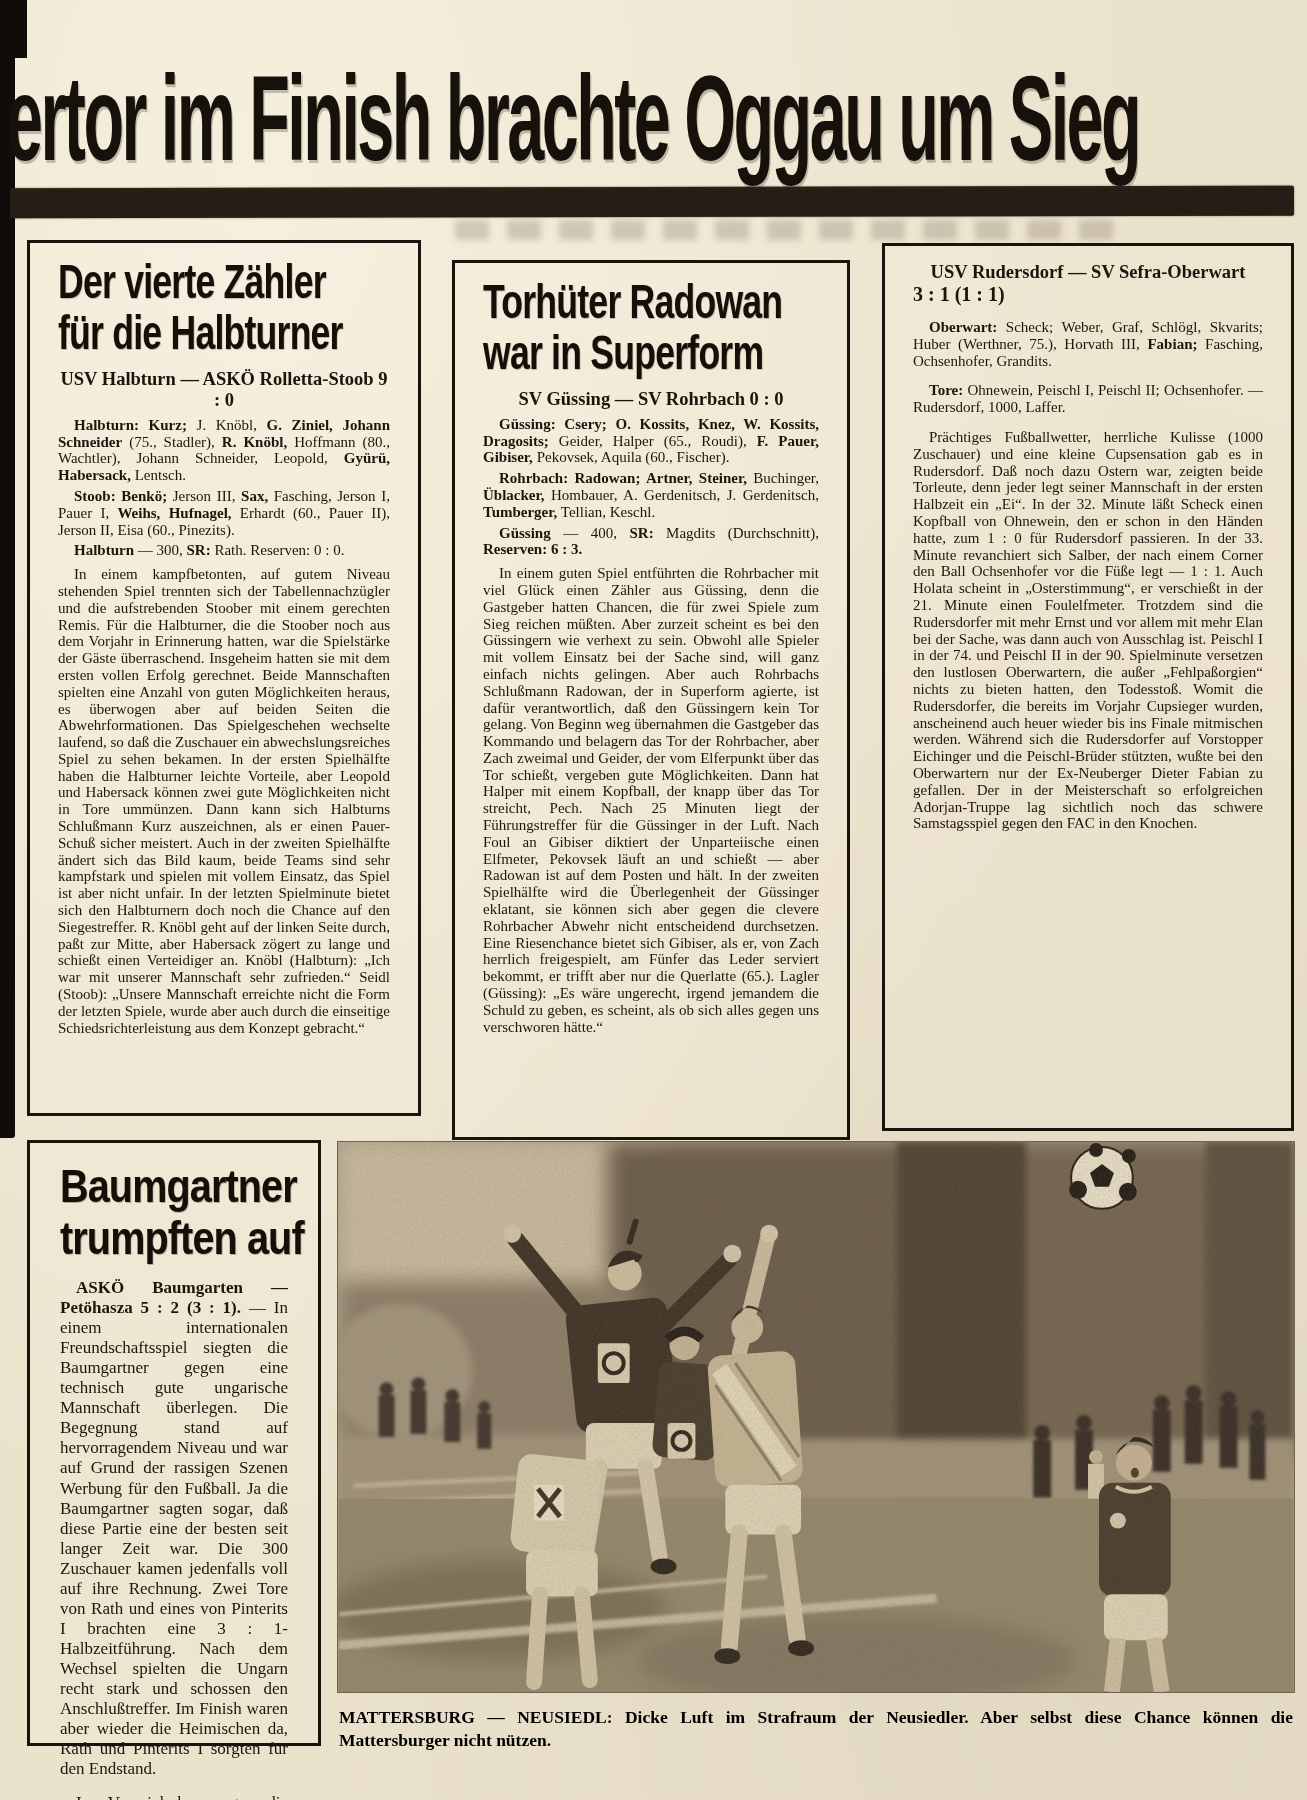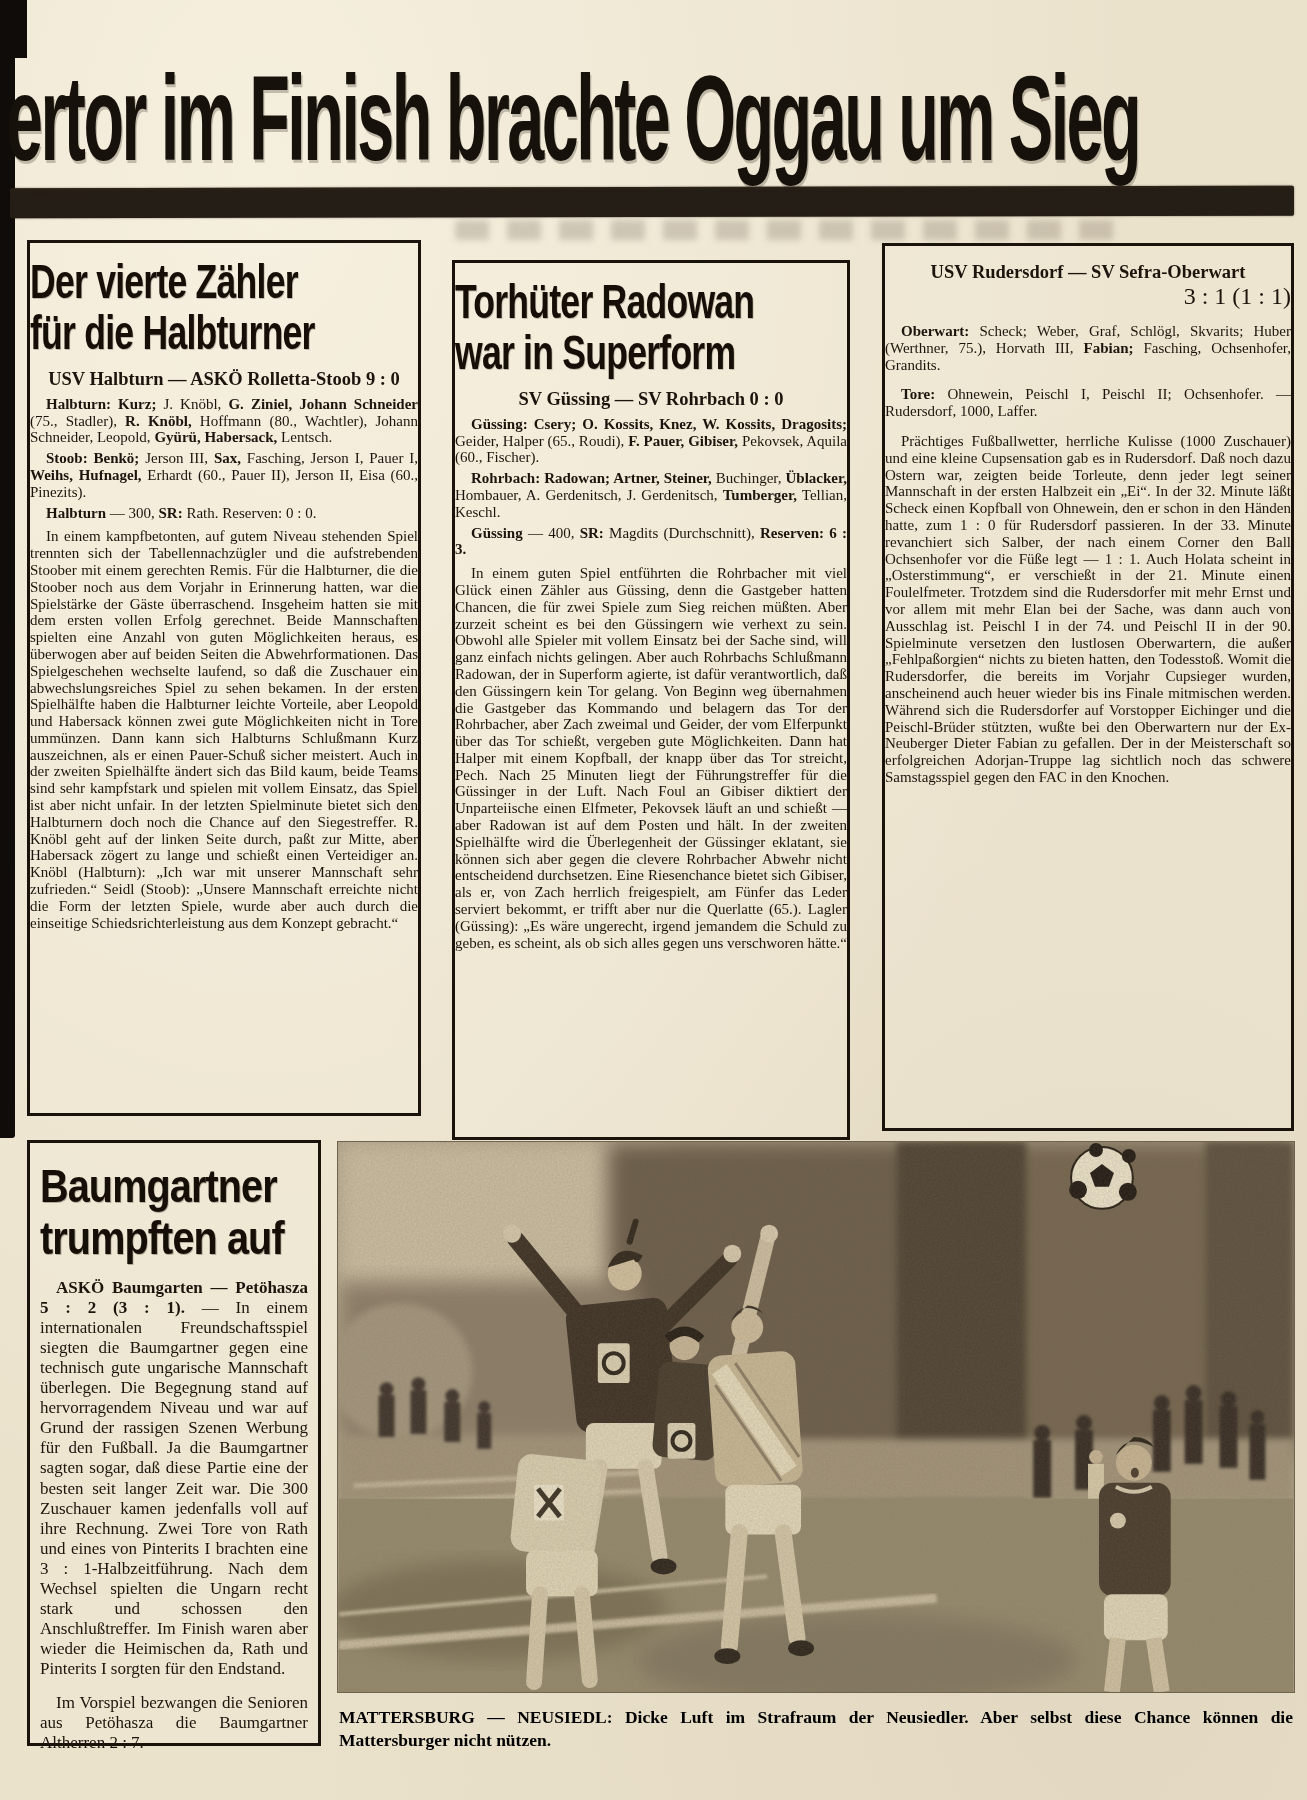--- a/index.html
+++ b/index.html
@@ -17,28 +17,28 @@
     font-family:"Liberation Sans", sans-serif;font-weight:800;font-size:104px;
     letter-spacing:-4px;white-space:nowrap;color:#17110b;
     transform:scale(.64,1.16);transform-origin:left top;
     text-shadow:2px 2px 0 rgba(40,30,20,.25);
   }
   .bar{position:absolute;left:10px;top:187px;width:1284px;height:30px;background:#251e16;border-radius:2px;transform:rotate(-.12deg);
        box-shadow:0 2px 3px rgba(60,45,30,.35) inset, 0 0 2px rgba(30,20,10,.6);}
   .ghost{position:absolute;left:455px;top:220px;width:660px;height:20px;border-radius:4px;
          background:repeating-linear-gradient(90deg, rgba(70,58,44,.2) 0 34px, rgba(70,58,44,0) 34px 52px);
          filter:blur(3px);}
-  .box{position:absolute;border:3px solid #1a130c;box-sizing:border-box;padding:6px 0;background:rgba(255,250,235,.15);}
+  .box{position:absolute;border:3px solid #1a130c;box-sizing:border-box;padding:6px 28px;background:rgba(255,250,235,.15);}
   .title-wrap{margin:8px 0 2px;}
   .art-title{font-family:"Liberation Sans",sans-serif;font-weight:800;font-size:48px;line-height:1.06;
              letter-spacing:-1px;white-space:nowrap;color:#160f08;
              transform:scaleX(.74);transform-origin:left top;
              text-shadow:1px 1px 0 rgba(40,30,20,.25);}
   .sub{font-weight:700;text-align:center;font-size:18.5px;margin:10px 0 6px;}
-  .sub2{font-weight:400;text-align:right;font-size:24px;margin:0 0 6px;}
+  .sub2{font-weight:700;text-align:left;font-size:20px;margin:0 0 6px;}
   .lineup,.bodytext{font-size:15px;line-height:1.12;text-align:justify;text-indent:16px;margin:4px 0;}
   .bodytext{margin-top:7px;}
   .sp{margin-top:13px;}
   .bottom-title{font-family:"Liberation Sans",sans-serif;font-weight:800;font-size:46px;line-height:1.12;
                 letter-spacing:-1px;white-space:nowrap;color:#160f08;transform:scaleX(.86);transform-origin:left top;
                 text-shadow:1px 1px 0 rgba(40,30,20,.3);}
   .bottom-body{font-size:17px;line-height:1.18;text-align:justify;text-indent:16px;margin:14px 0;}
   .photo{position:absolute;left:337px;top:1141px;width:958px;height:552px;box-sizing:border-box;
          border:1px solid #6f6450;background:#a99a82;}
   .caption{position:absolute;left:339px;top:1706px;width:954px;font-weight:700;font-size:17.5px;
@@ -82,21 +82,21 @@
 </div>
 
 <div class="box" style="left:882px;top:243px;width:412px;height:888px;">
   <div class="sub" style="margin-bottom:0;">USV Rudersdorf — SV Sefra-Oberwart</div>
   <div class="sub2">3 : 1 (1 : 1)</div>
   <p class="lineup sp"><b>Oberwart:</b> Scheck; Weber, Graf, Schlögl, Skvarits; Huber (Werthner, 75.), Horvath III, <b>Fabian;</b> Fasching, Ochsenhofer, Grandits.</p>
   <p class="lineup sp"><b>Tore:</b> Ohnewein, Peischl I, Peischl II; Ochsenhofer. — Rudersdorf, 1000, Laffer.</p>
   <p class="bodytext sp">Prächtiges Fußballwetter, herrliche Kulisse (1000 Zuschauer) und eine kleine Cupsensation gab es in Rudersdorf. Daß noch dazu Ostern war, zeigten beide Torleute, denn jeder legt seiner Mannschaft in der ersten Halbzeit ein „Ei“. In der 32. Minute läßt Scheck einen Kopfball von Ohnewein, den er schon in den Händen hatte, zum 1 : 0 für Rudersdorf passieren. In der 33. Minute revanchiert sich Salber, der nach einem Corner den Ball Ochsenhofer vor die Füße legt — 1 : 1. Auch Holata scheint in „Osterstimmung“, er verschießt in der 21. Minute einen Foulelfmeter. Trotzdem sind die Rudersdorfer mit mehr Ernst und vor allem mit mehr Elan bei der Sache, was dann auch von Ausschlag ist. Peischl I in der 74. und Peischl II in der 90. Spielminute versetzen den lustlosen Oberwartern, die außer „Fehlpaßorgien“ nichts zu bieten hatten, den Todesstoß. Womit die Rudersdorfer, die bereits im Vorjahr Cupsieger wurden, anscheinend auch heuer wieder bis ins Finale mitmischen werden. Während sich die Rudersdorfer auf Vorstopper Eichinger und die Peischl-Brüder stützten, wußte bei den Oberwartern nur der Ex-Neuberger Dieter Fabian zu gefallen. Der in der Meisterschaft so erfolgreichen Adorjan-Truppe lag sichtlich noch das schwere Samstagsspiel gegen den FAC in den Knochen.</p>
 </div>
 
-<div class="box" style="left:27px;top:1140px;width:294px;height:606px;padding:10px 10px;">
+<div class="box" style="left:27px;top:1140px;width:294px;height:606px;padding:10px 30px;">
   <div class="title-wrap">
     <div class="bottom-title">Baumgartner</div>
     <div class="bottom-title">trumpften auf</div>
   </div>
   <p class="bottom-body" style="margin-top:14px;"><b>ASKÖ Baumgarten — Petöhasza 5 : 2 (3 : 1).</b> — In einem internationalen Freundschaftsspiel siegten die Baumgartner gegen eine technisch gute ungarische Mannschaft überlegen. Die Begegnung stand auf hervorragendem Niveau und war auf Grund der rassigen Szenen Werbung für den Fußball. Ja die Baumgartner sagten sogar, daß diese Partie eine der besten seit langer Zeit war. Die 300 Zuschauer kamen jedenfalls voll auf ihre Rechnung. Zwei Tore von Rath und eines von Pinterits I brachten eine 3 : 1-Halbzeitführung. Nach dem Wechsel spielten die Ungarn recht stark und schossen den Anschlußtreffer. Im Finish waren aber wieder die Heimischen da, Rath und Pinterits I sorgten für den Endstand.</p>
   <p class="bottom-body">Im Vorspiel bezwangen die Senioren aus Petöhasza die Baumgartner Altherren 2 : 7.</p>
 </div>
 
 <div class="photo">
 <svg viewBox="0 0 958 552" width="956" height="550" xmlns="http://www.w3.org/2000/svg">

